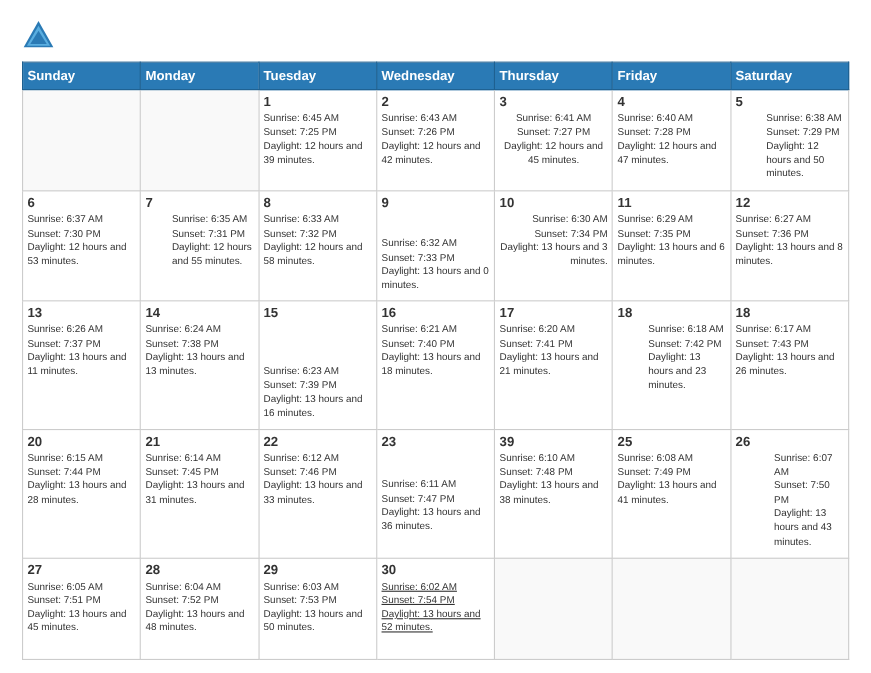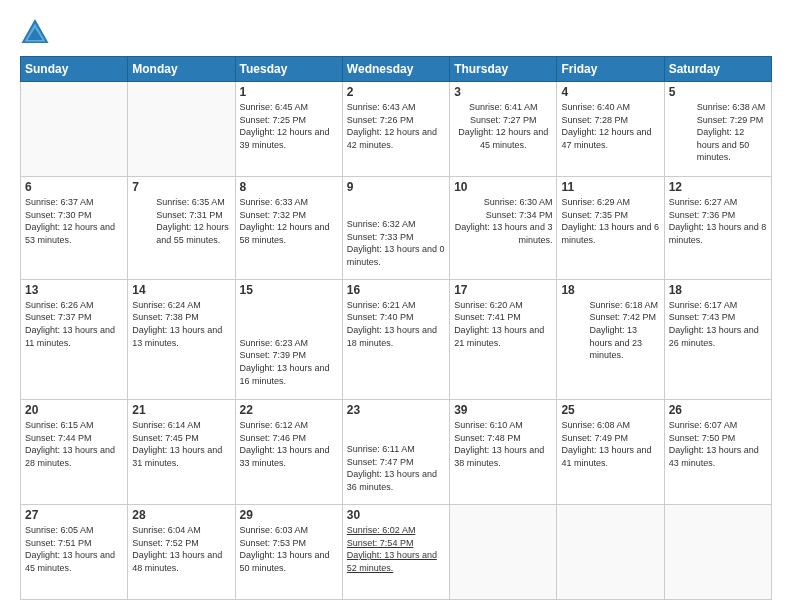--- a/index.html
+++ b/index.html
@@ -287,21 +287,21 @@
 Daylight: 13 hours and 38 minutes.</div>
           </td>
           <td>
             <span class="day-num">25</span>
             <div class="day-info" style="white-space: pre-line;">Sunrise: 6:08 AM
 Sunset: 7:49 PM
 Daylight: 13 hours and 41 minutes.</div>
           </td>
           <td>
             <span class="day-num">26</span>
-            <div class="day-info" style="white-space: pre-line;">Sunrise: 6:07 AM
+            <div class="day-info" style="white-space: pre-line; margin-left: 35px;">Sunrise: 6:07 AM
 Sunset: 7:50 PM
 Daylight: 13 hours and 43 minutes.</div>
           </td>
         </tr>
         <tr>
           <td>
             <span class="day-num">27</span>
             <div class="day-info" style="white-space: pre-line;">Sunrise: 6:05 AM
 Sunset: 7:51 PM
 Daylight: 13 hours and 45 minutes.</div>

